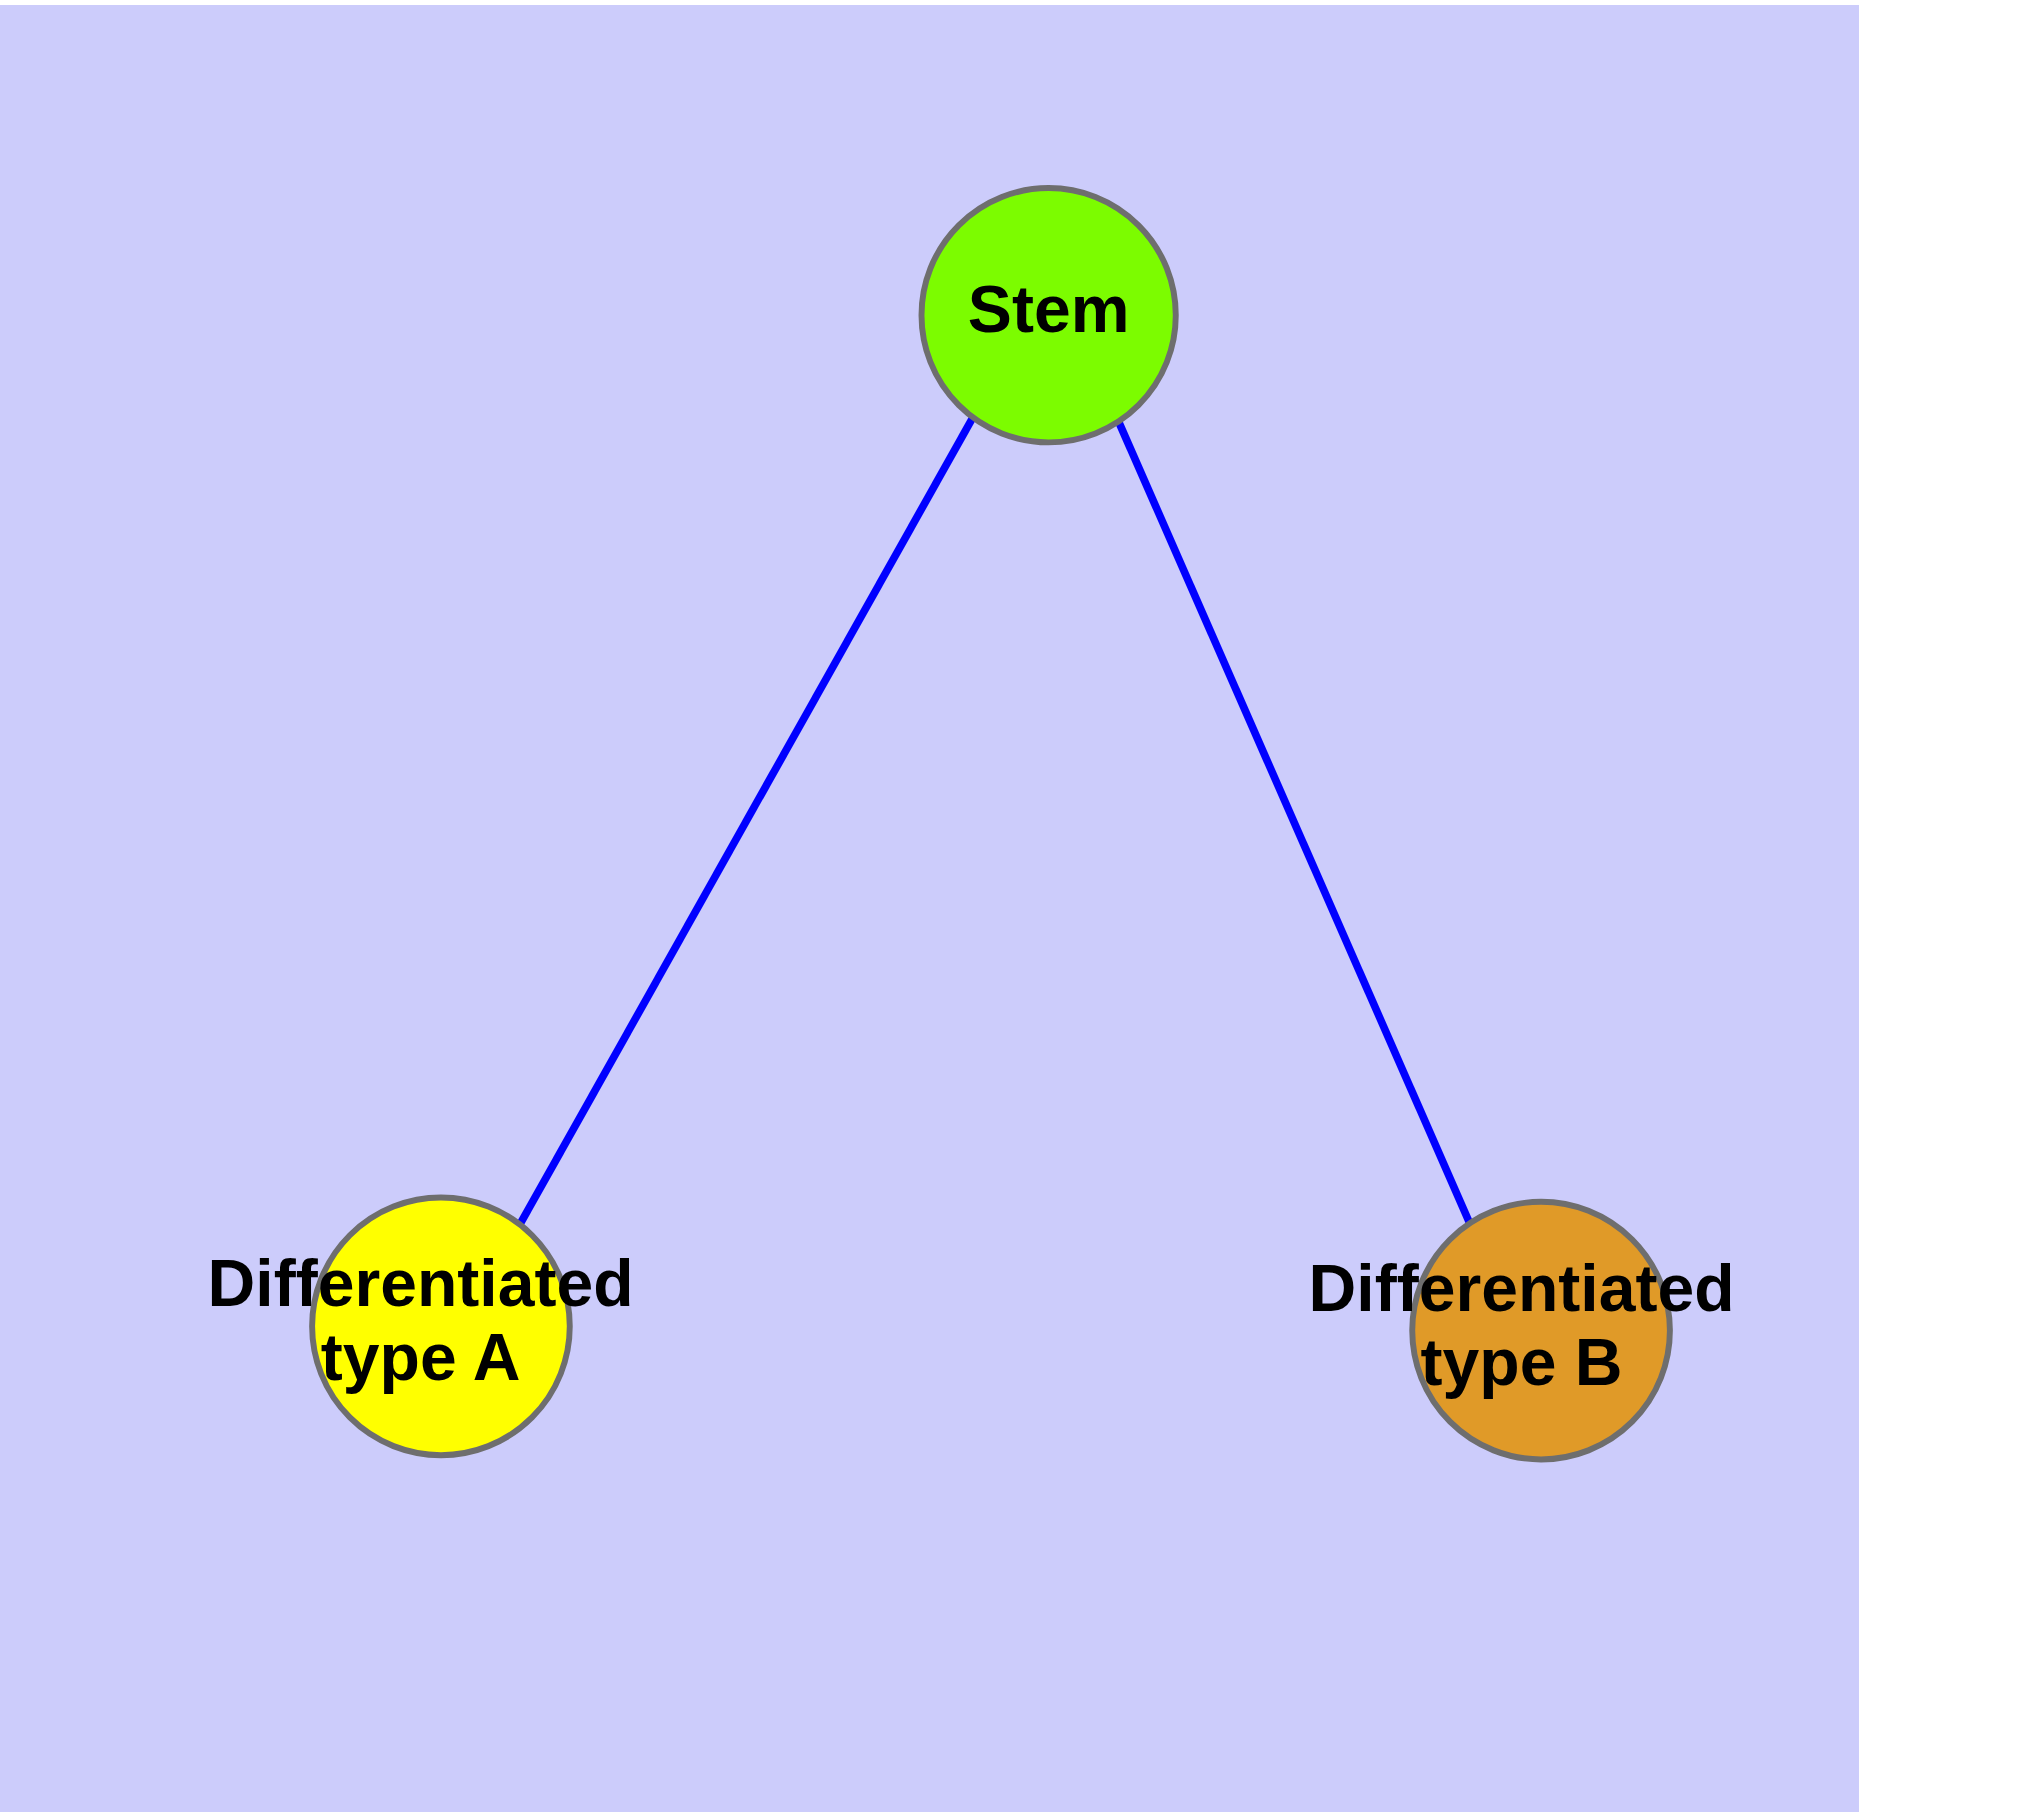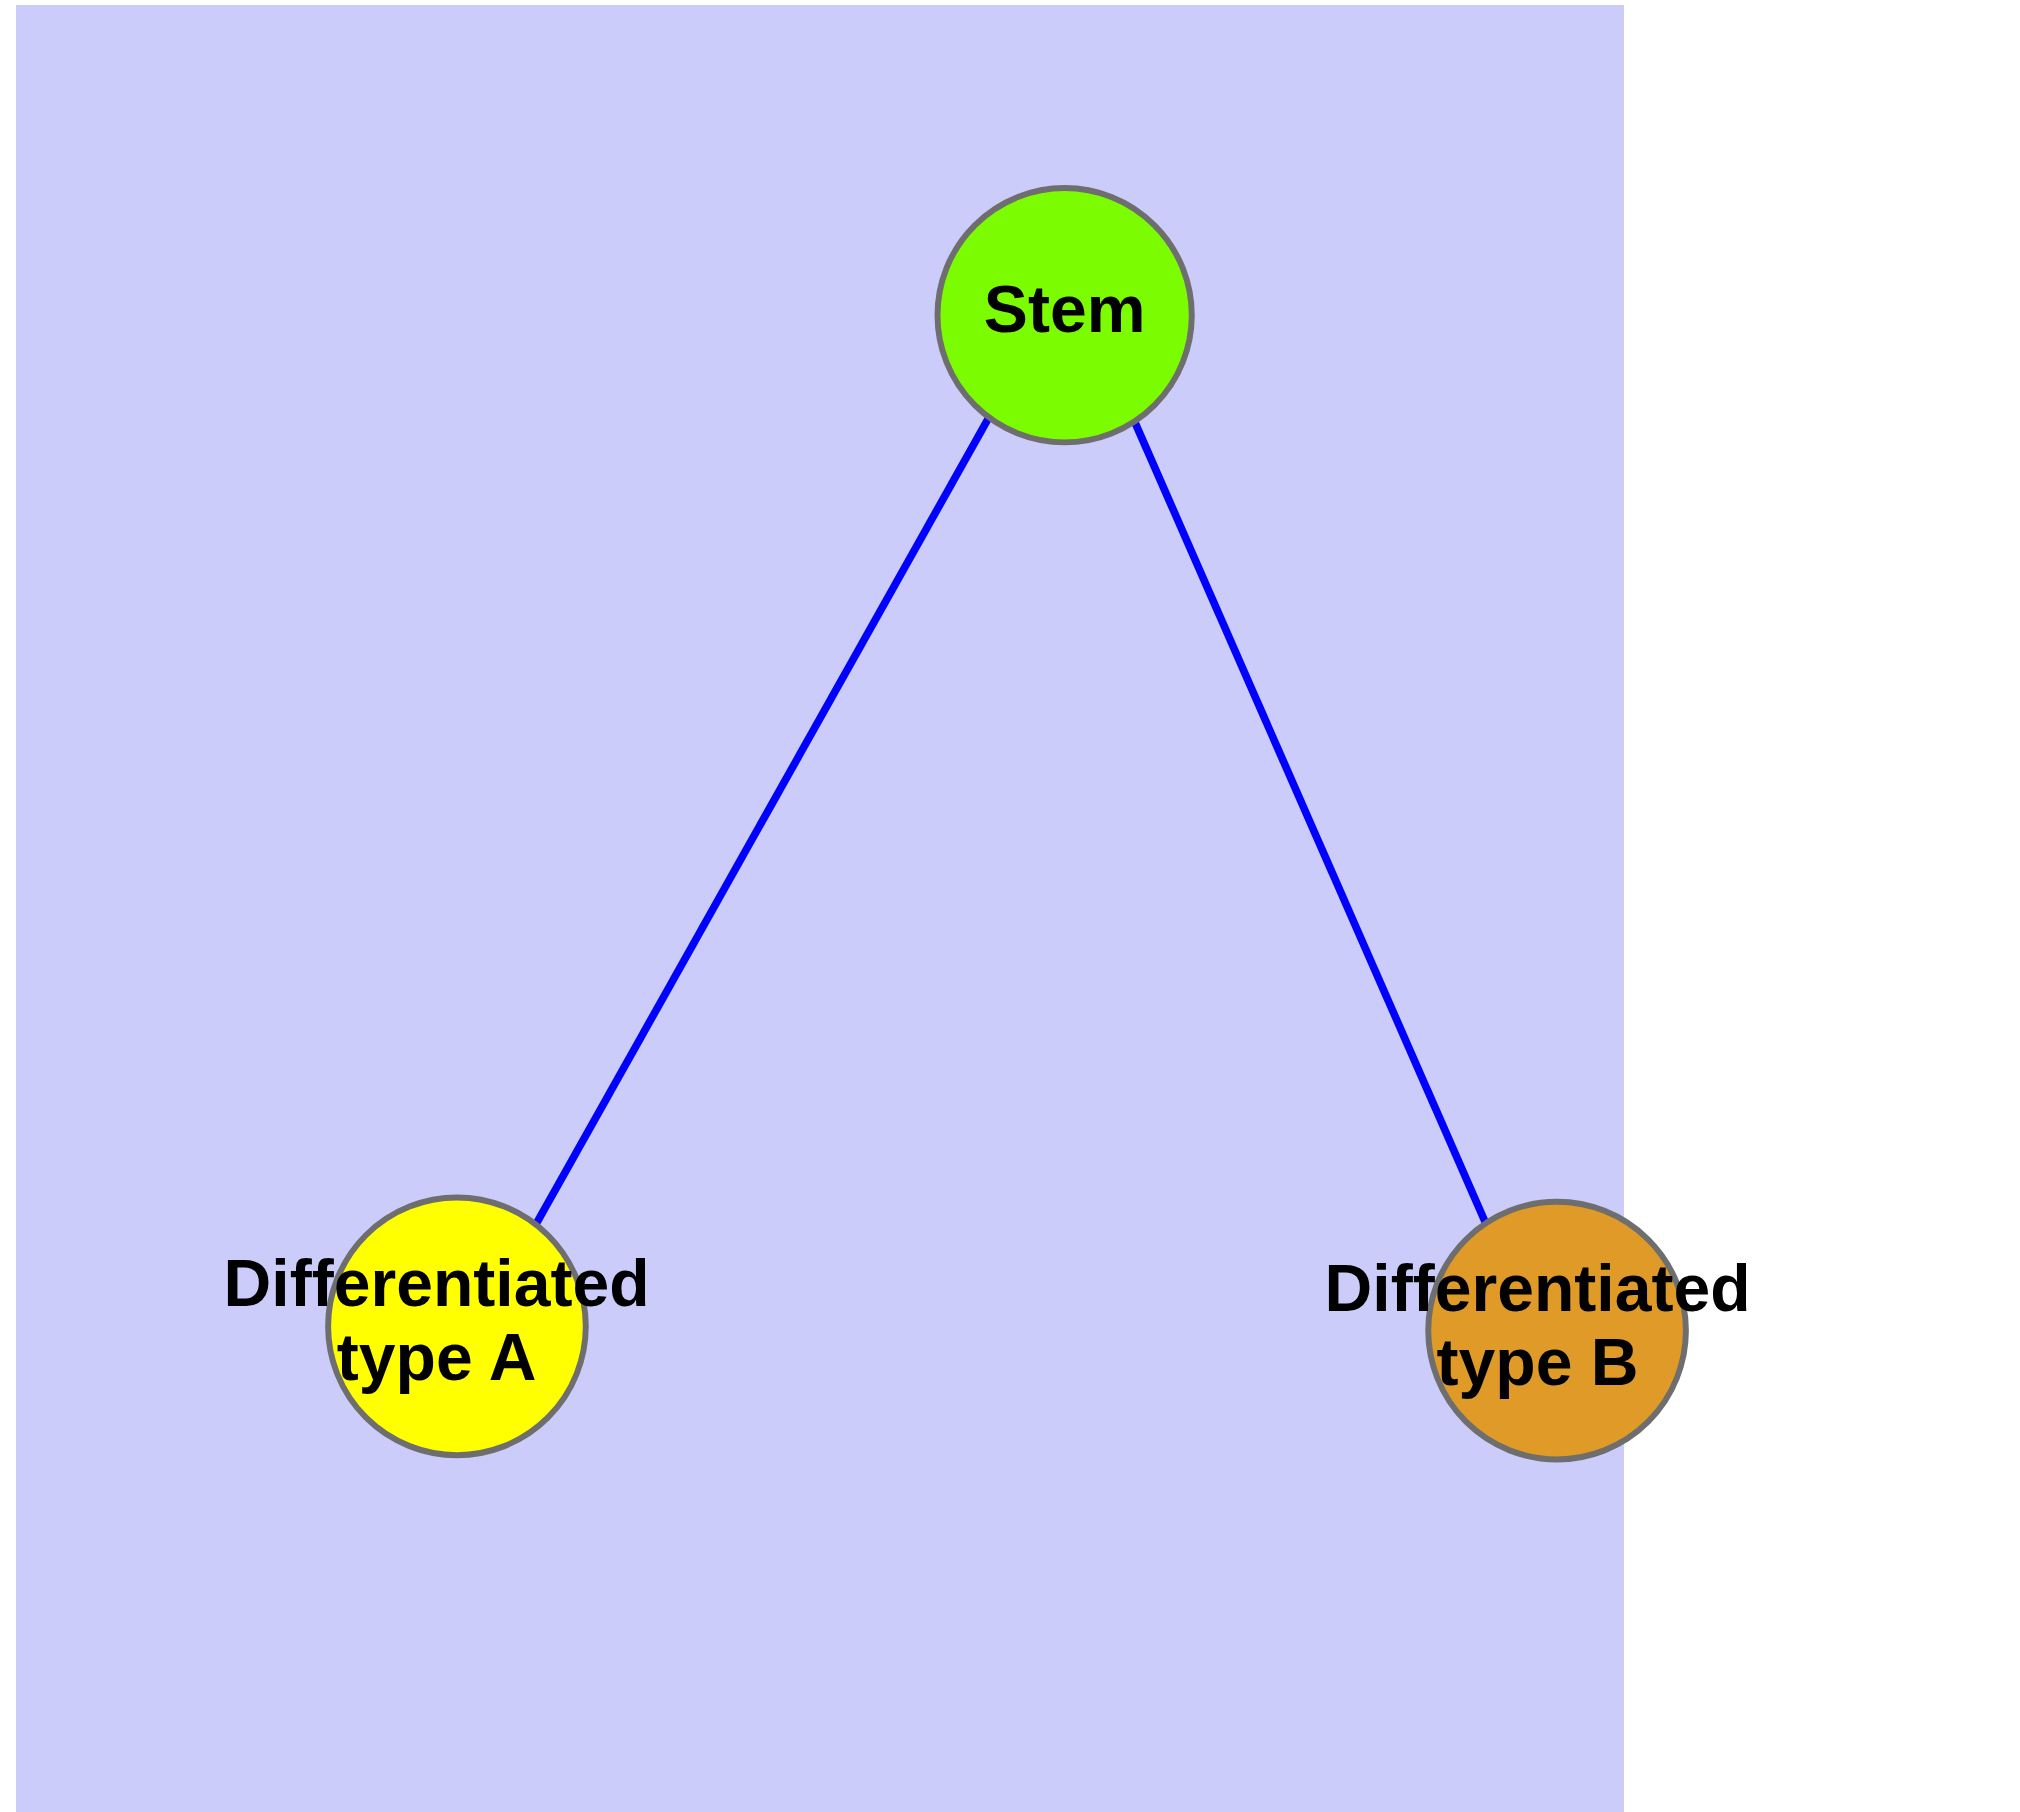--- a/index.html
+++ b/index.html
@@ -10,23 +10,23 @@
   #canvas {
     position: relative;
     width: 2021px;
     height: 1812px;
     background: #ffffff;
     overflow: hidden;
     font-family: "Liberation Sans", sans-serif;
   }
   #plot-area {
     position: absolute;
-    left: 16px;
+    left: 0;
     top: 5.1px;
-    width: 1608px;
+    width: 1859px;
     height: 1807px;
     background: #ccccfb;
   }
   #graph-svg {
     position: absolute;
     left: 0;
     top: 0;
     width: 2021px;
     height: 1807px;
     display: block;

